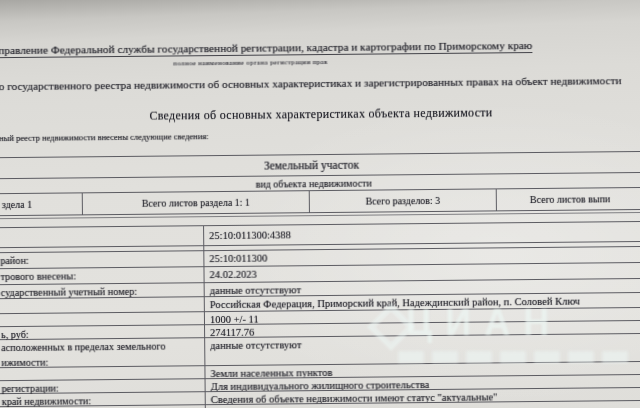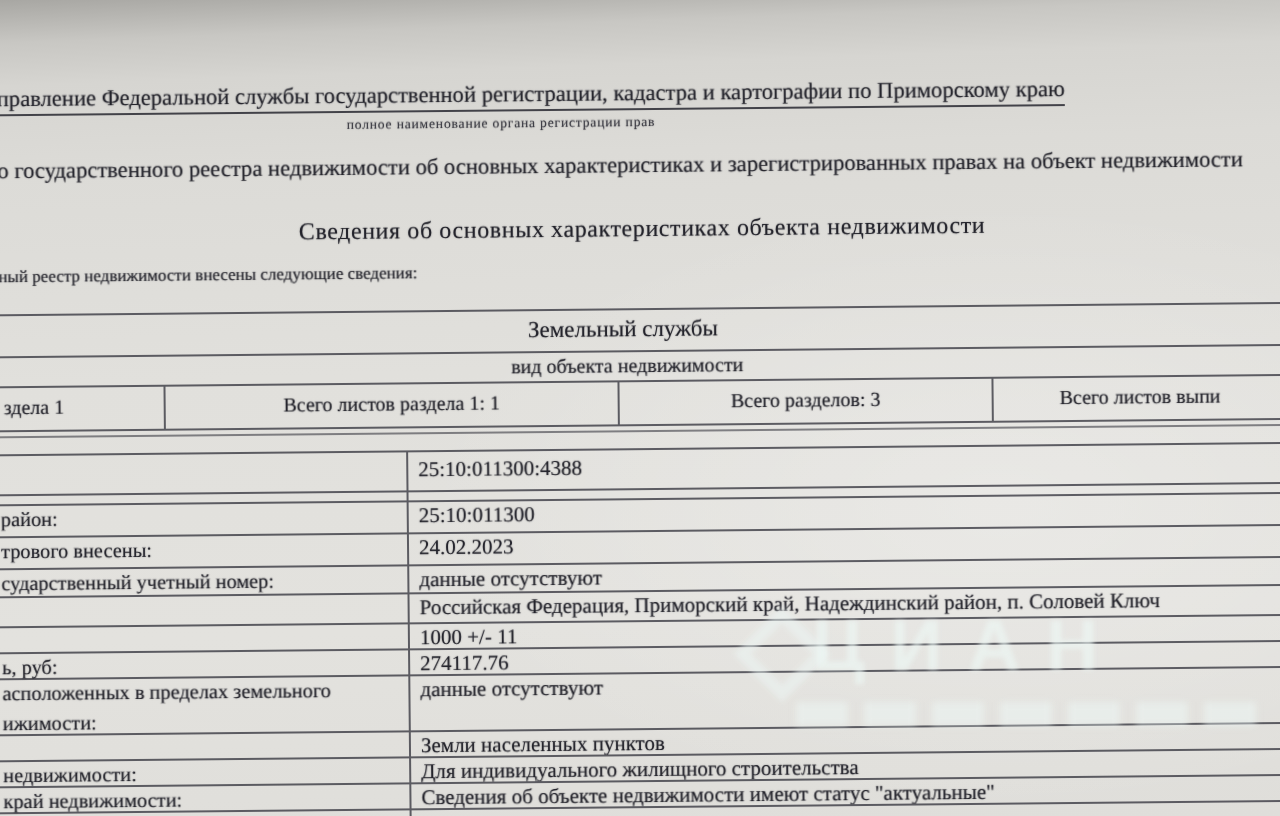--- a/index.html
+++ b/index.html
@@ -70,21 +70,21 @@
   <div class="org-line">
     <span class="u">правление Федеральной службы государственной регистрации, кадастра и картографии по Приморскому краю</span>
   </div>
   <div class="org-caption">полное наименование органа регистрации прав</div>
   <div class="doc-line">о государственного реестра недвижимости об основных характеристиках и зарегистрированных правах на объект недвижимости</div>
   <div class="section-heading">Сведения об основных характеристиках объекта недвижимости</div>
   <div class="intro-line">ный реестр недвижимости внесены следующие сведения:</div>
 
   <div class="mini-table">
     <div class="mrow m1">
-      <span>Земельный службы</span>
+      <span>Земельный участок</span>
     </div>
     <div class="mrow m2">
       <span>вид объекта недвижимости</span>
     </div>
     <div class="mrow m3">
       <div class="mc c1">здела 1</div>
       <div class="mc c2">Всего листов раздела 1: 1</div>
       <div class="mc c3">Всего разделов: 3</div>
       <div class="mc c4">Всего листов выпи</div>
     </div>
@@ -128,21 +128,21 @@
       </div>
       <div class="trow" style="height: 28px;">
         <div class="lbl"><span>асположенных в пределах земельного</span><span class="l2">ижимости:</span></div>
         <div class="val"><span>данные отсутствуют</span></div>
       </div>
       <div class="trow" style="height: 13px;">
         <div class="lbl"><span></span></div>
         <div class="val"><span>Земли населенных пунктов</span></div>
       </div>
       <div class="trow" style="height: 13px;">
-        <div class="lbl"><span>недвижимости:</span></div>
+        <div class="lbl"><span>регистрации:</span></div>
         <div class="val"><span>Для индивидуального жилищного строительства</span></div>
       </div>
       <div class="trow" style="height: 13px;">
         <div class="lbl"><span>край недвижимости:</span></div>
         <div class="val"><span>Сведения об объекте недвижимости имеют статус "актуальные"</span></div>
       </div>
       <div class="trow" style="height: 14px;">
         <div class="lbl"><span></span></div>
         <div class="val"><span>данные отсутствуют</span></div>
       </div>

